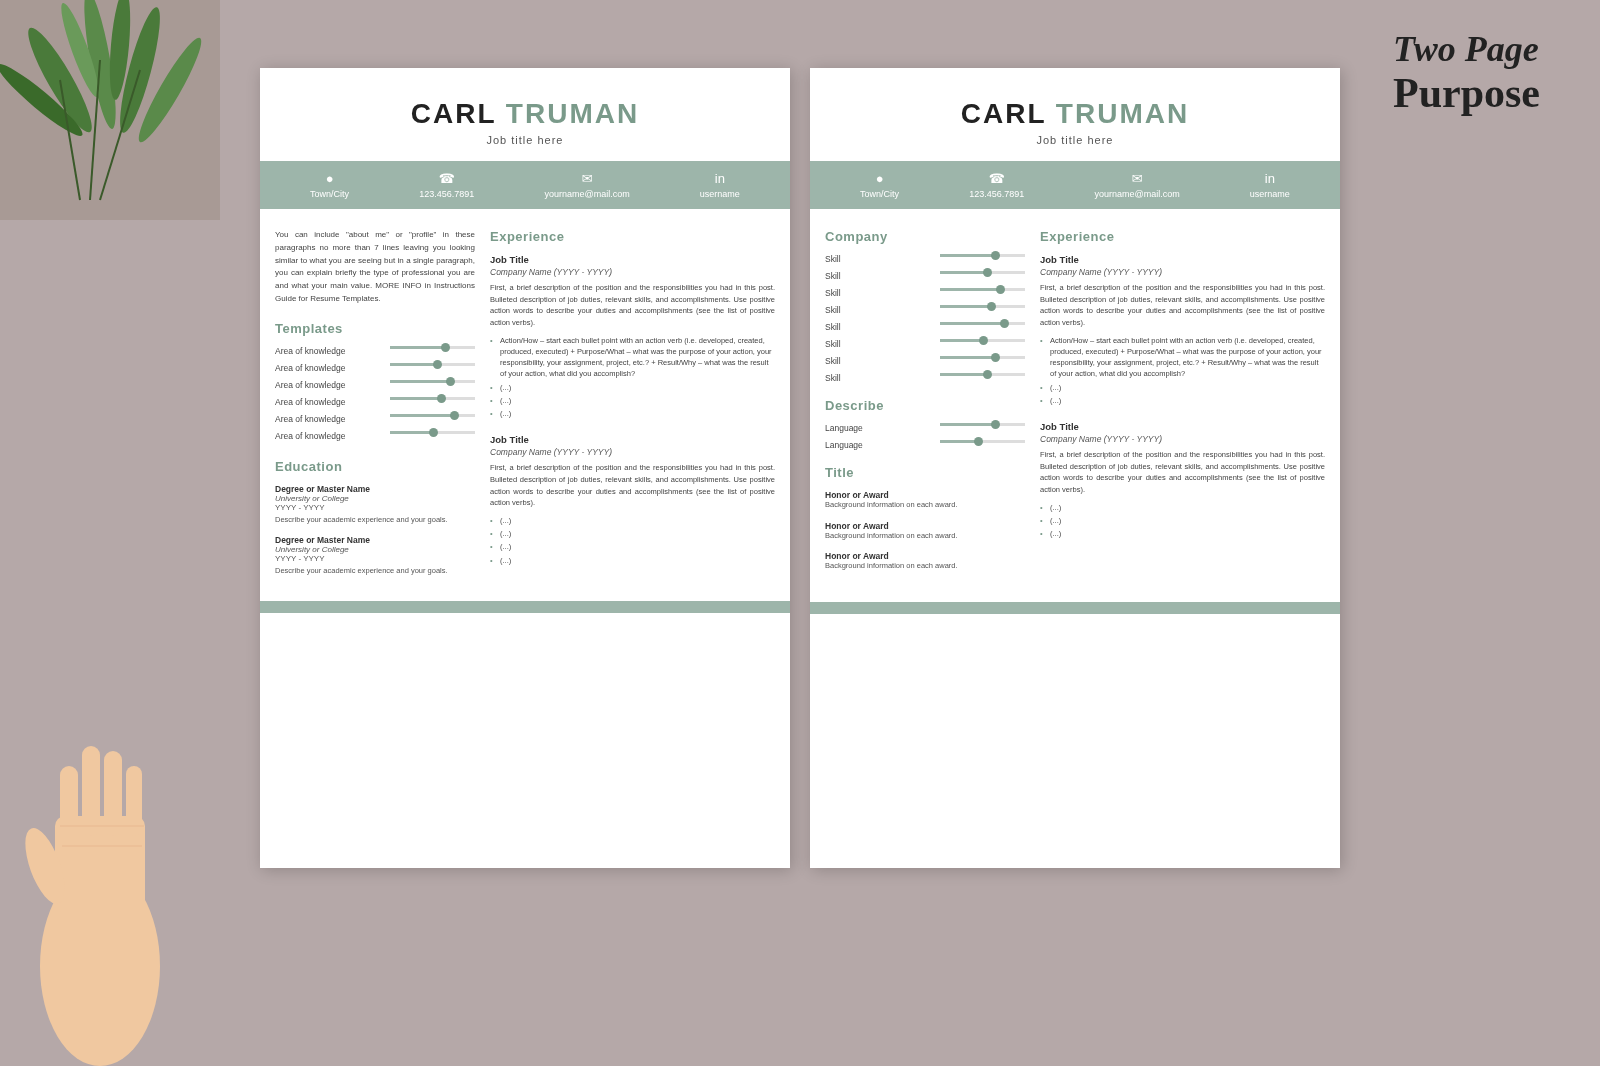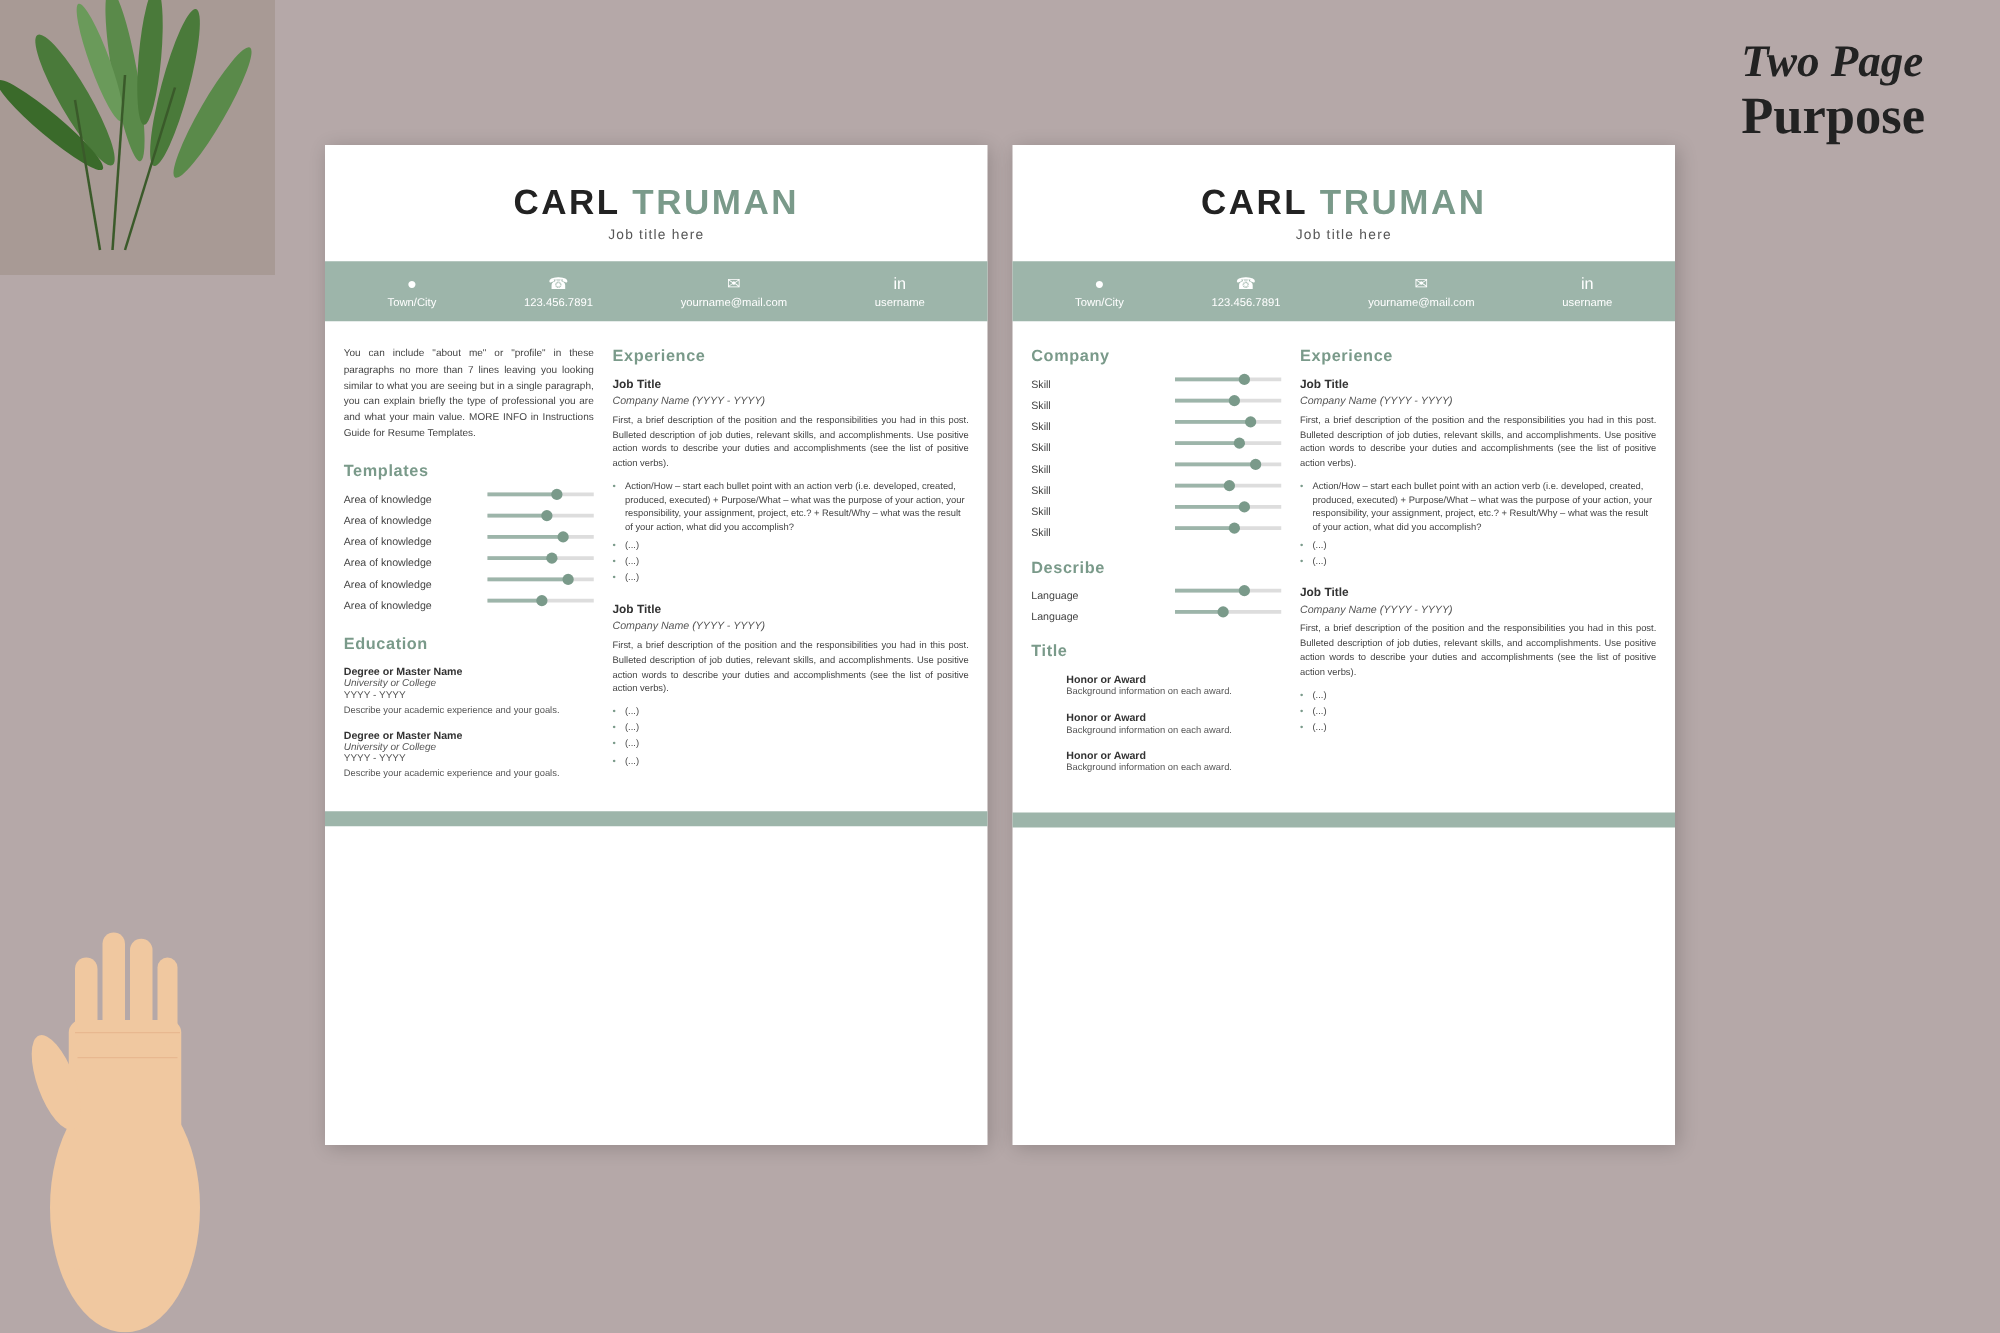--- a/index.html
+++ b/index.html
@@ -54,21 +54,21 @@
       width: 200px;
       height: 400px;
       z-index: 10;
     }
 
     
     .pages-container {
       display: flex;
       gap: 20px;
       justify-content: center;
-      padding: 116px 60px 40px 60px;
+      padding: 68px 60px 40px 60px;
       position: relative;
       z-index: 5;
     }
 
     
     .resume-page {
       background: white;
       width: 530px;
       min-height: 800px;
       box-shadow: 2px 2px 15px rgba(0,0,0,0.2);
@@ -246,21 +246,20 @@
       color: #7a9a8a;
     }
 
     .exp-block {
       margin-bottom: 15px;
     }
 
     
     .awards-block {
       margin-bottom: 10px;
-      margin-left: 28px;
     }
     .award-title {
       font-size: 8.5px;
       font-weight: bold;
       color: #333;
     }
     .award-desc {
       font-size: 7.5px;
       color: #555;
       line-height: 1.4;

